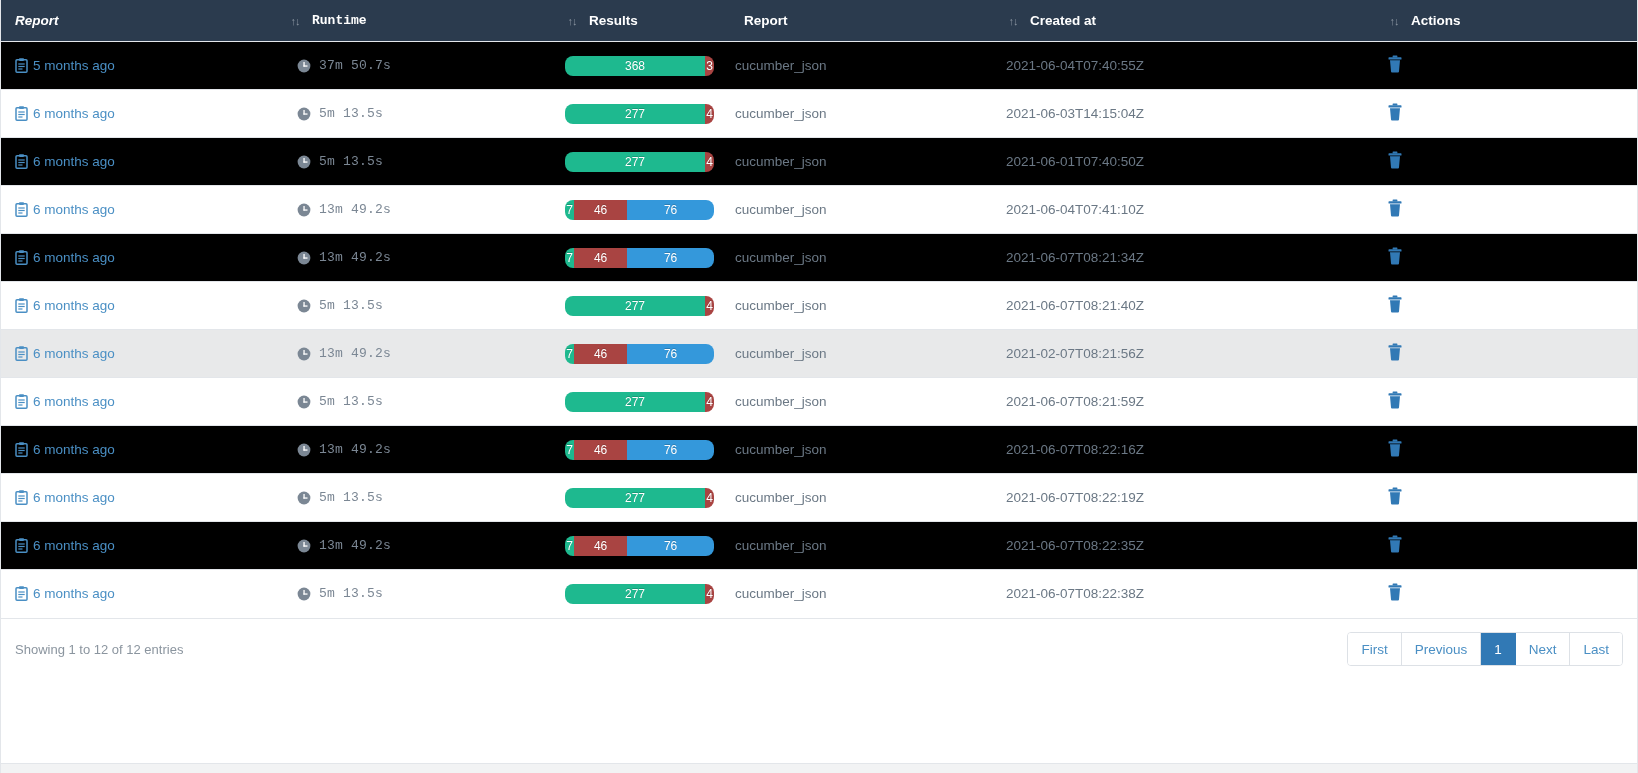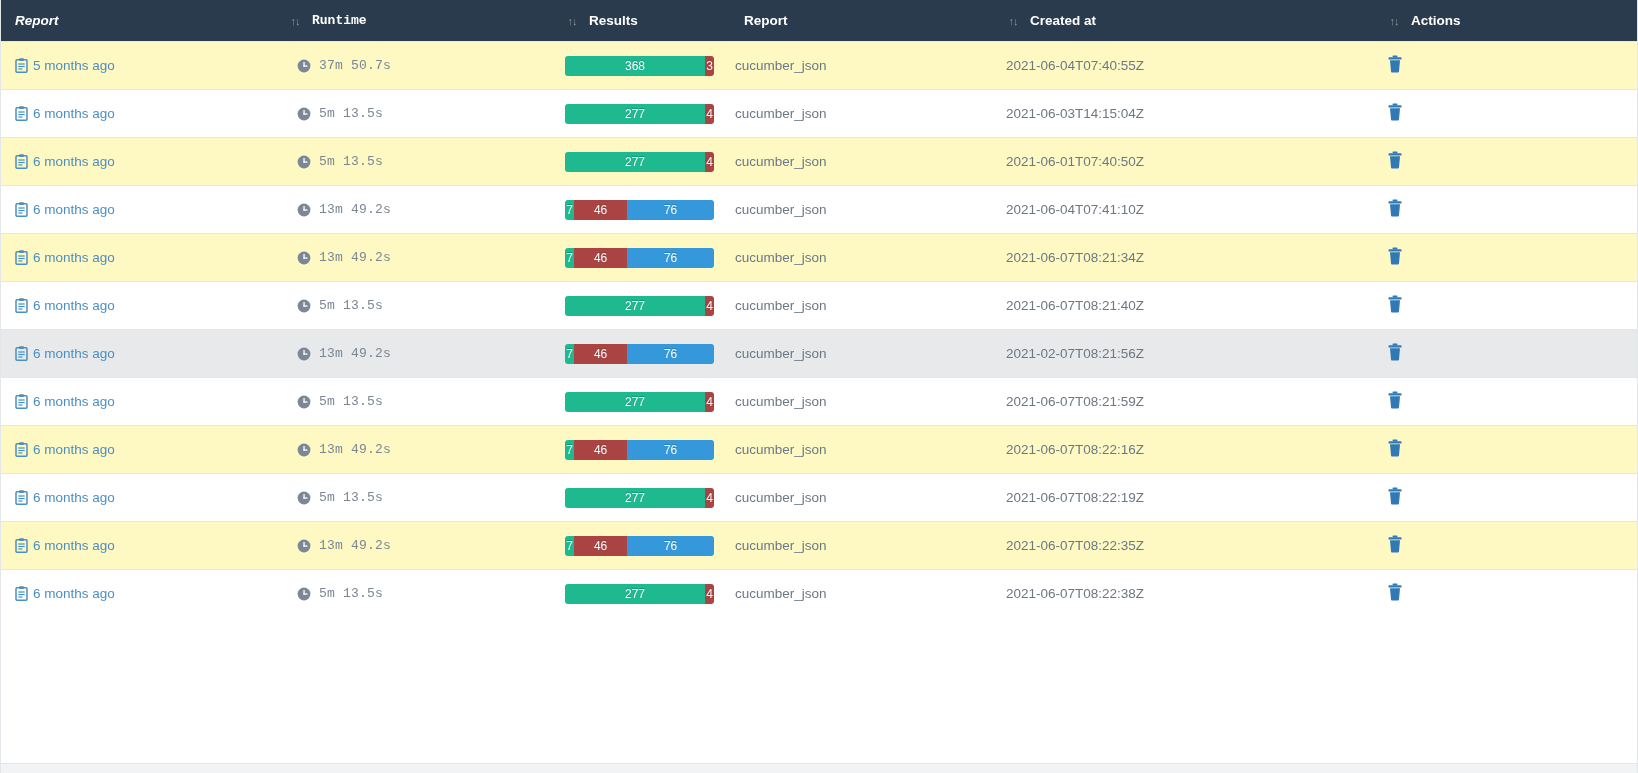--- a/index.html
+++ b/index.html
@@ -107,21 +107,21 @@
 
   table.reports tbody td {
     height: 48px;
     font-size: 13.5px;
     color: #6b7885;
     border-top: 1px solid #e3e6ea;
     vertical-align: middle;
     padding: 0;
     white-space: nowrap;
   }
-  tbody tr.odd td { background: #fef9c3; }
+  tbody tr.odd td { background: #000000; }
   tbody tr.even td { background: #ffffff; }
   tbody tr.hovered td { background: #e8e9ea; }
 
   
   .cell-report {
     display: flex;
     align-items: center;
     padding-left: 14px;
   }
   .cell-report .doc-ico {
@@ -153,21 +153,21 @@
     color: #7b8794;
     letter-spacing: 0.2px;
   }
 
   
   .cell-results { padding-left: 1px; }
   .bar {
     width: 149px;
     height: 20px;
     display: flex;
-    border-radius: 3px;
+    border-radius: 8px;
     overflow: hidden;
     font-size: 12px;
     color: #ffffff;
   }
   .bar .seg {
     display: flex;
     align-items: center;
     justify-content: center;
     height: 100%;
     overflow: hidden;
@@ -742,15 +742,25 @@
           <td class="cell-created"><span>2021-06-07T08:22:38Z</span></td>
           <td class="cell-actions"><button class="trash-btn"><svg width="16" height="18" viewBox="0 0 16 18">
                 <rect x="1.5" y="2.3" width="13" height="2.2" rx="0.6" fill="#3179b5"></rect>
                 <rect x="5.6" y="0.4" width="4.8" height="2" rx="0.6" fill="#3179b5"></rect>
                 <path d="M3 5.2 h10 l-1 11.3 a1 1 0 0 1 -1 0.9 h-6 a1 1 0 0 1 -1 -0.9 z" fill="#3179b5"></path>
               </svg></button></td>
         </tr>
       </tbody>
   </table>
 
+  <div class="table-footer">
+    <div class="showing-info">Showing 1 to 12 of 12 entries</div>
+    <div class="pagination" id="pagination">
+        <div class="pg">First</div>
+        <div class="pg">Previous</div>
+        <div class="pg active">1</div>
+        <div class="pg">Next</div>
+        <div class="pg">Last</div>
+      </div>
+  </div>
 
   <div class="bottom-strip"></div>
 </div>
 
 </body></html>

